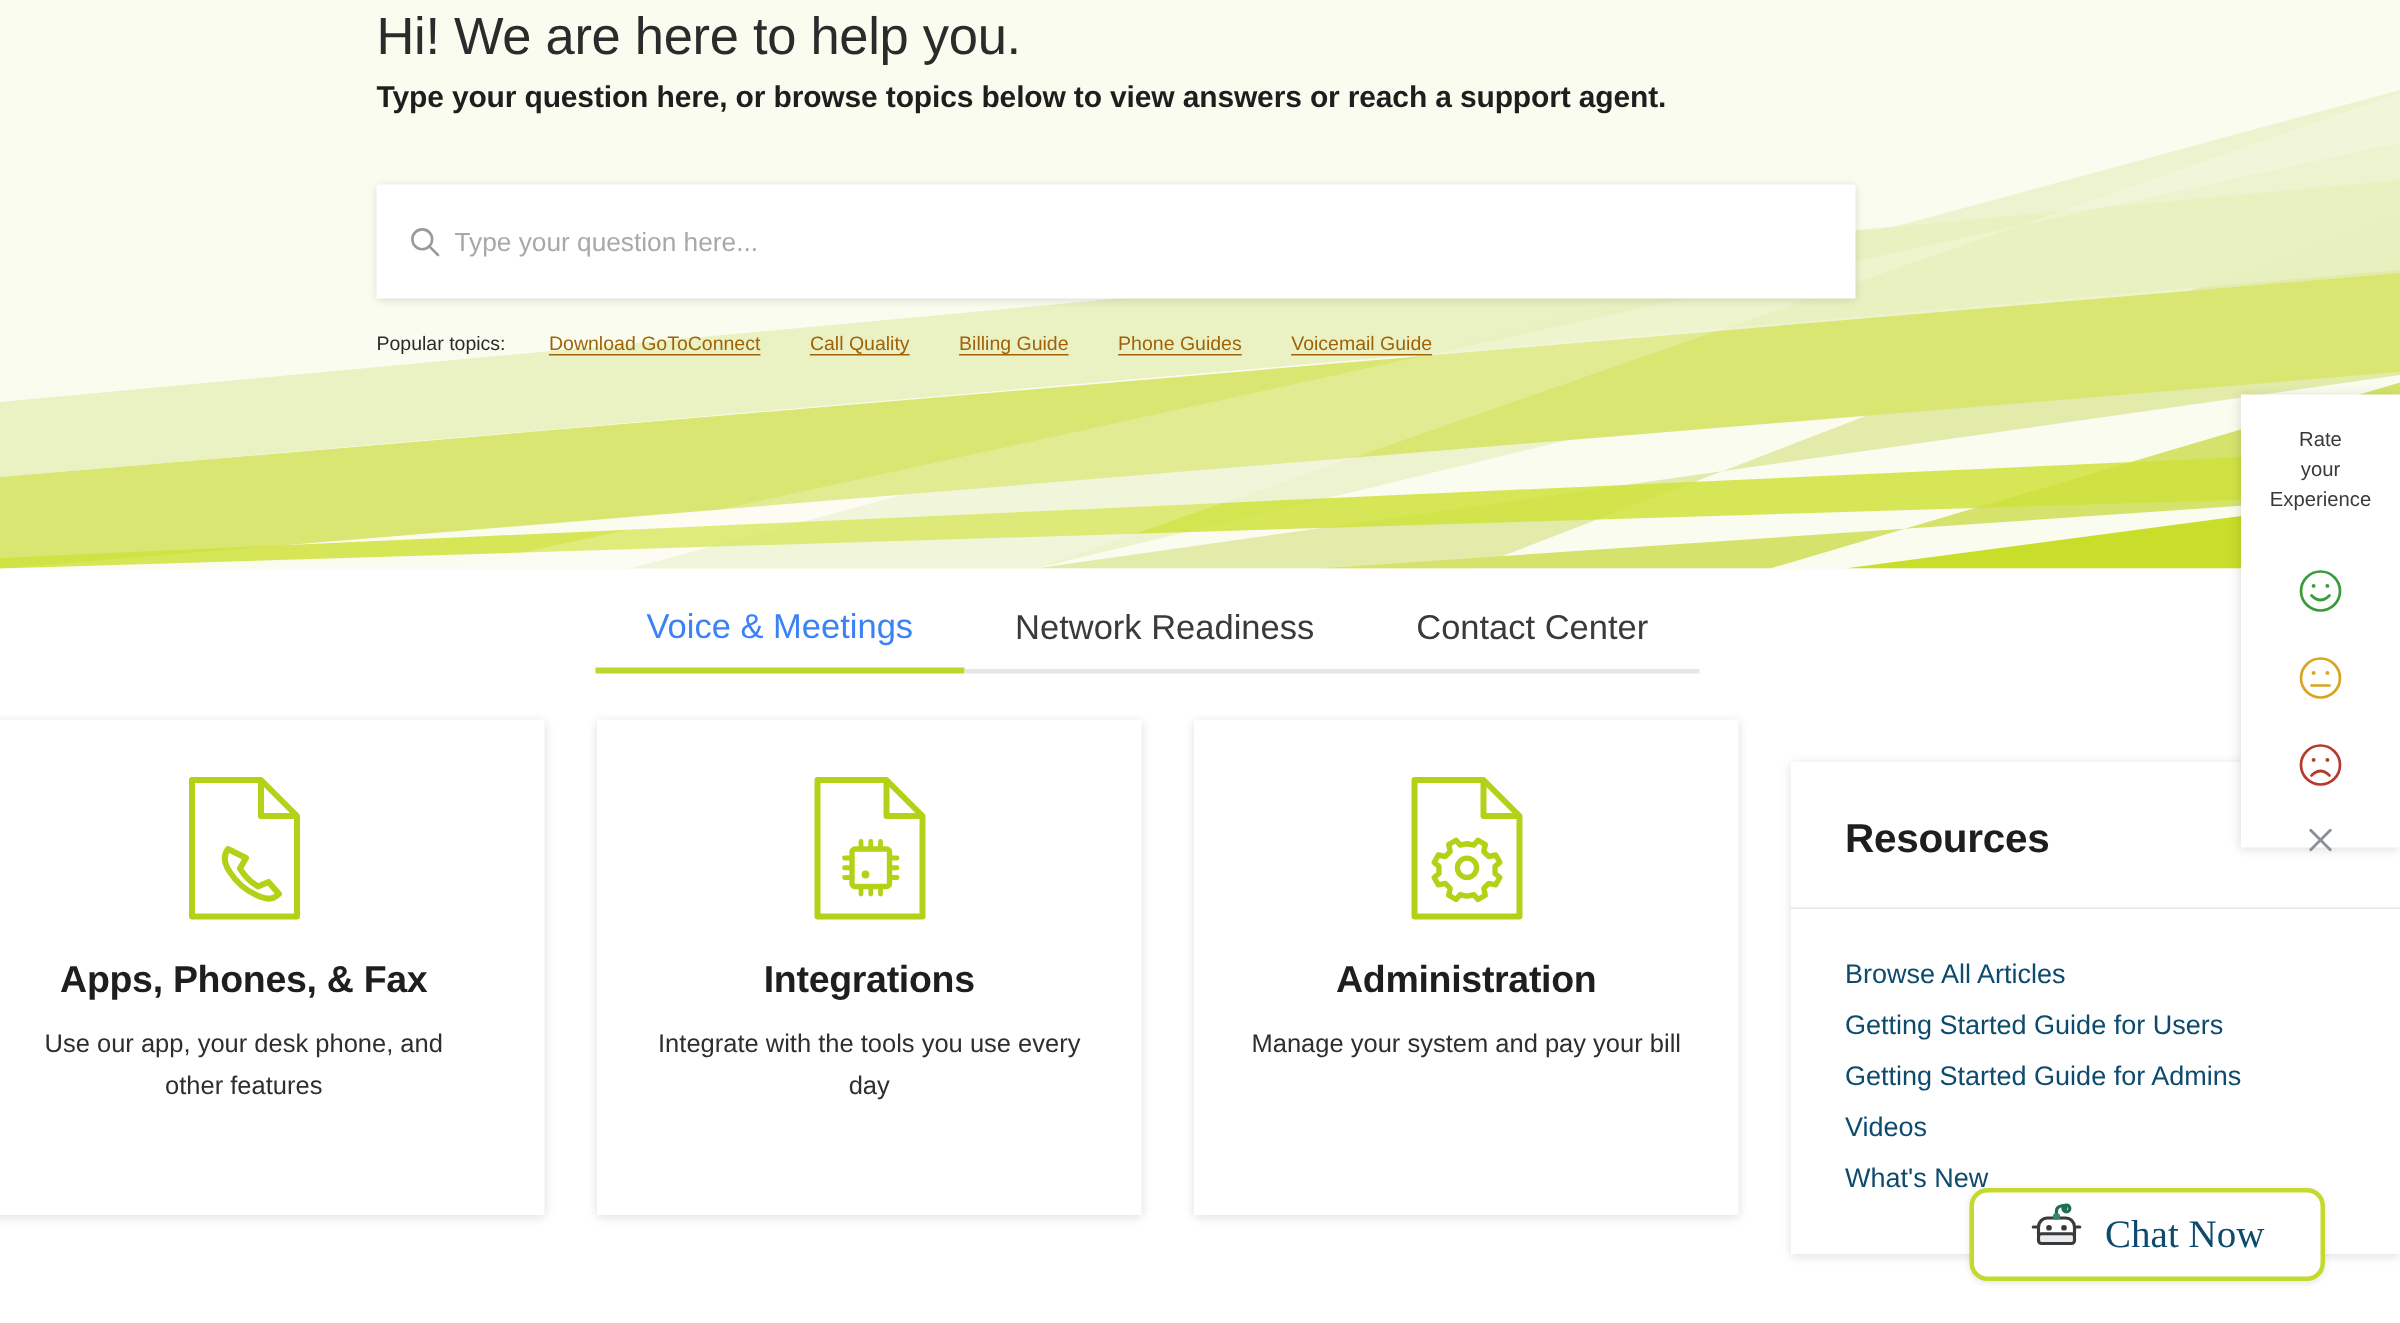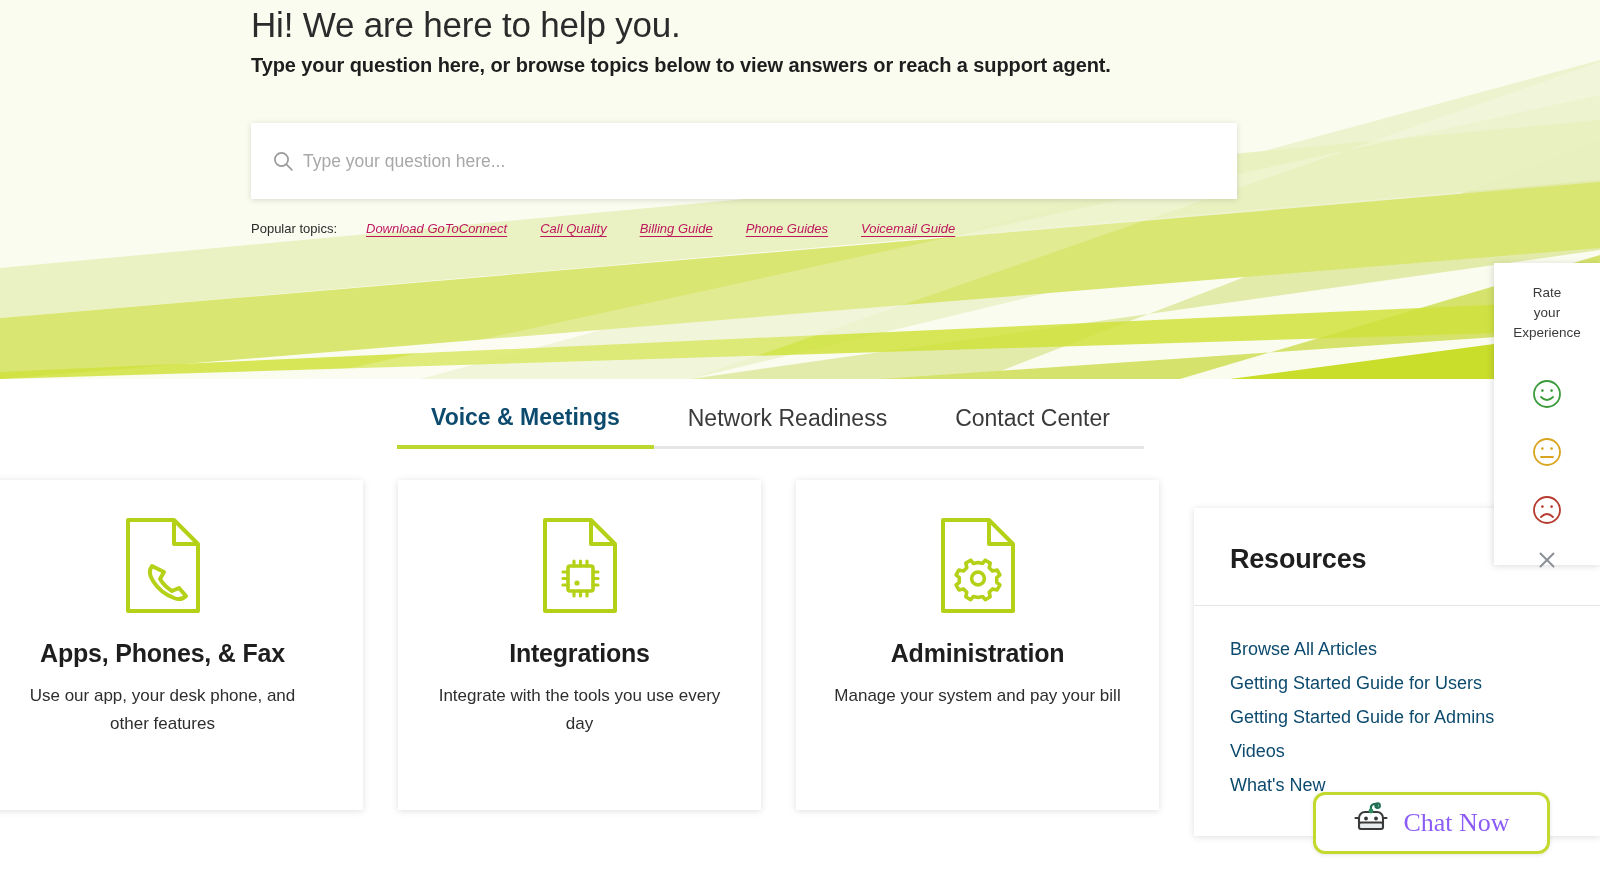--- a/index.html
+++ b/index.html
@@ -87,27 +87,26 @@
     position: absolute;
     left: 251px;
     top: 221px;
     display: flex;
     align-items: baseline;
     gap: 5px;
     font-size: 13px;
   }
   .topics-label { color: #2b2b2b; margin-right: 24px; }
   .topic-link {
-    color: #be185d;
+    color: #a16207;
     text-decoration: underline;
     text-underline-offset: 3px;
     margin-right: 28px;
     cursor: pointer;
     white-space: nowrap;
-    font-style: italic;
   }
   .topic-link:last-child { margin-right: 0; }
 
   
   .tabs {
     position: absolute;
     left: 397px;
     top: 404px;
     display: flex;
     align-items: flex-end;
@@ -115,22 +114,22 @@
   .tab {
     padding: 0 34px 14px 34px;
     font-size: 23px;
     color: #3a3a3a;
     cursor: pointer;
     border-bottom: 3px solid #e6e6e6;
     text-align: center;
     white-space: nowrap;
   }
   .tab.active {
-    font-weight: 700;
-    color: #0c4a6e;
+    font-weight: 400;
+    color: #3b82f6;
     border-bottom: 4px solid #bdd72e;
   }
 
   
   .cards {
     position: absolute;
     left: 0px;
     top: 480px;
     width: 1600px;
     height: 330px;
@@ -234,21 +233,21 @@
     display: flex;
     align-items: center;
     justify-content: center;
     gap: 14px;
     cursor: pointer;
     box-shadow: 0 1px 4px rgba(0,0,0,0.10);
   }
   .chat-label {
     font-family: "Liberation Serif", serif;
     font-size: 26px;
-    color: #8b5cf6;
+    color: #0c4a6e;
   }
 </style>
 </head>
 <body>
 
 <div class="page">
 
   <div class="hero">
     <div class="hero-bands">
       <svg viewBox="0 0 1600 379" xmlns="http://www.w3.org/2000/svg" preserveAspectRatio="none">

